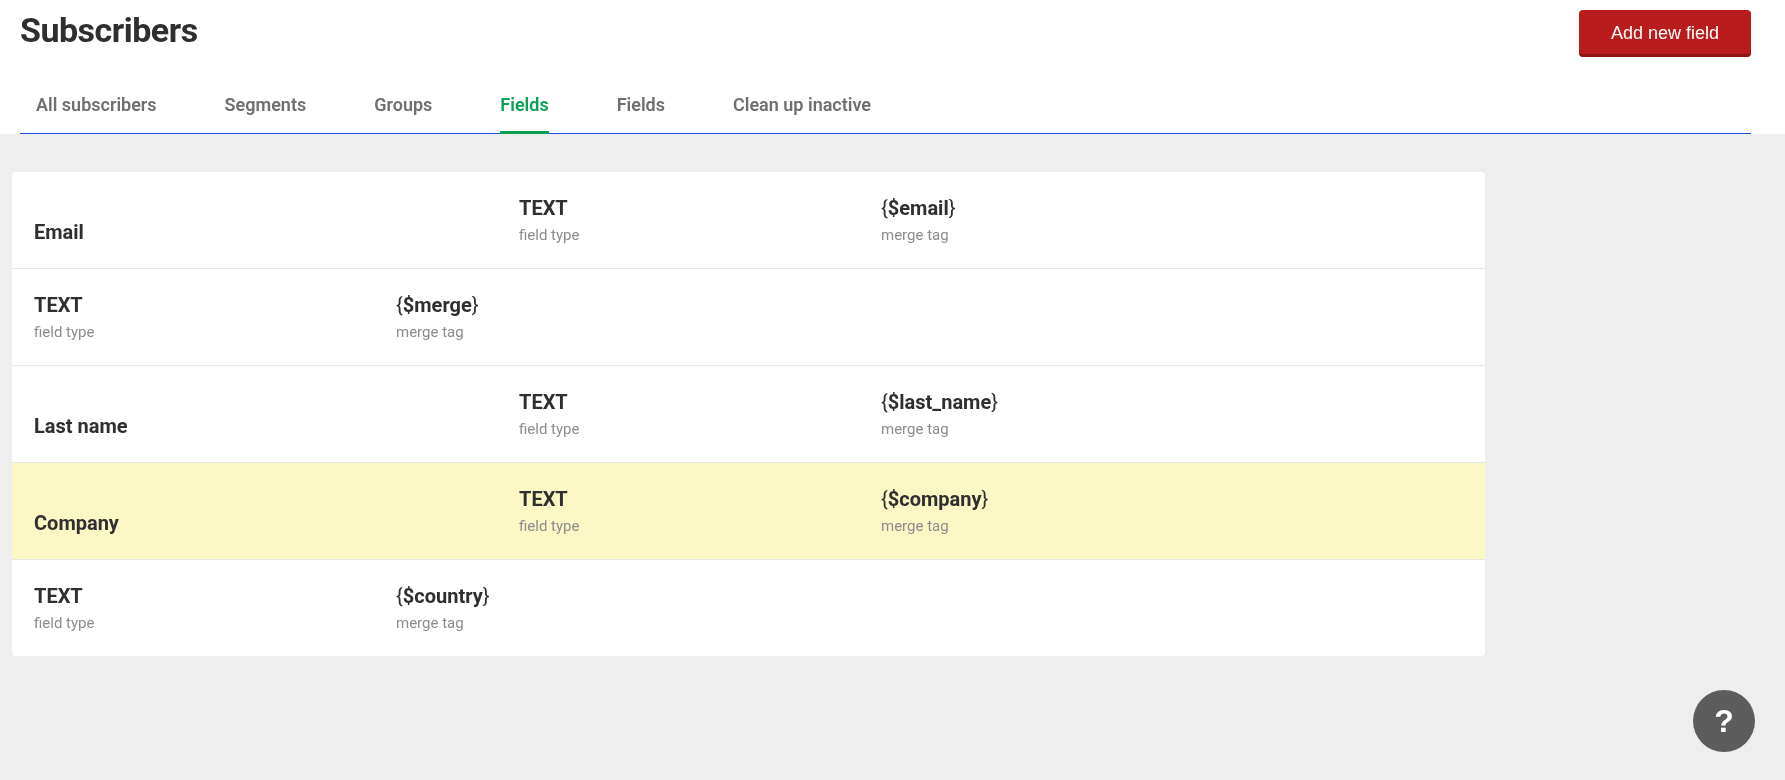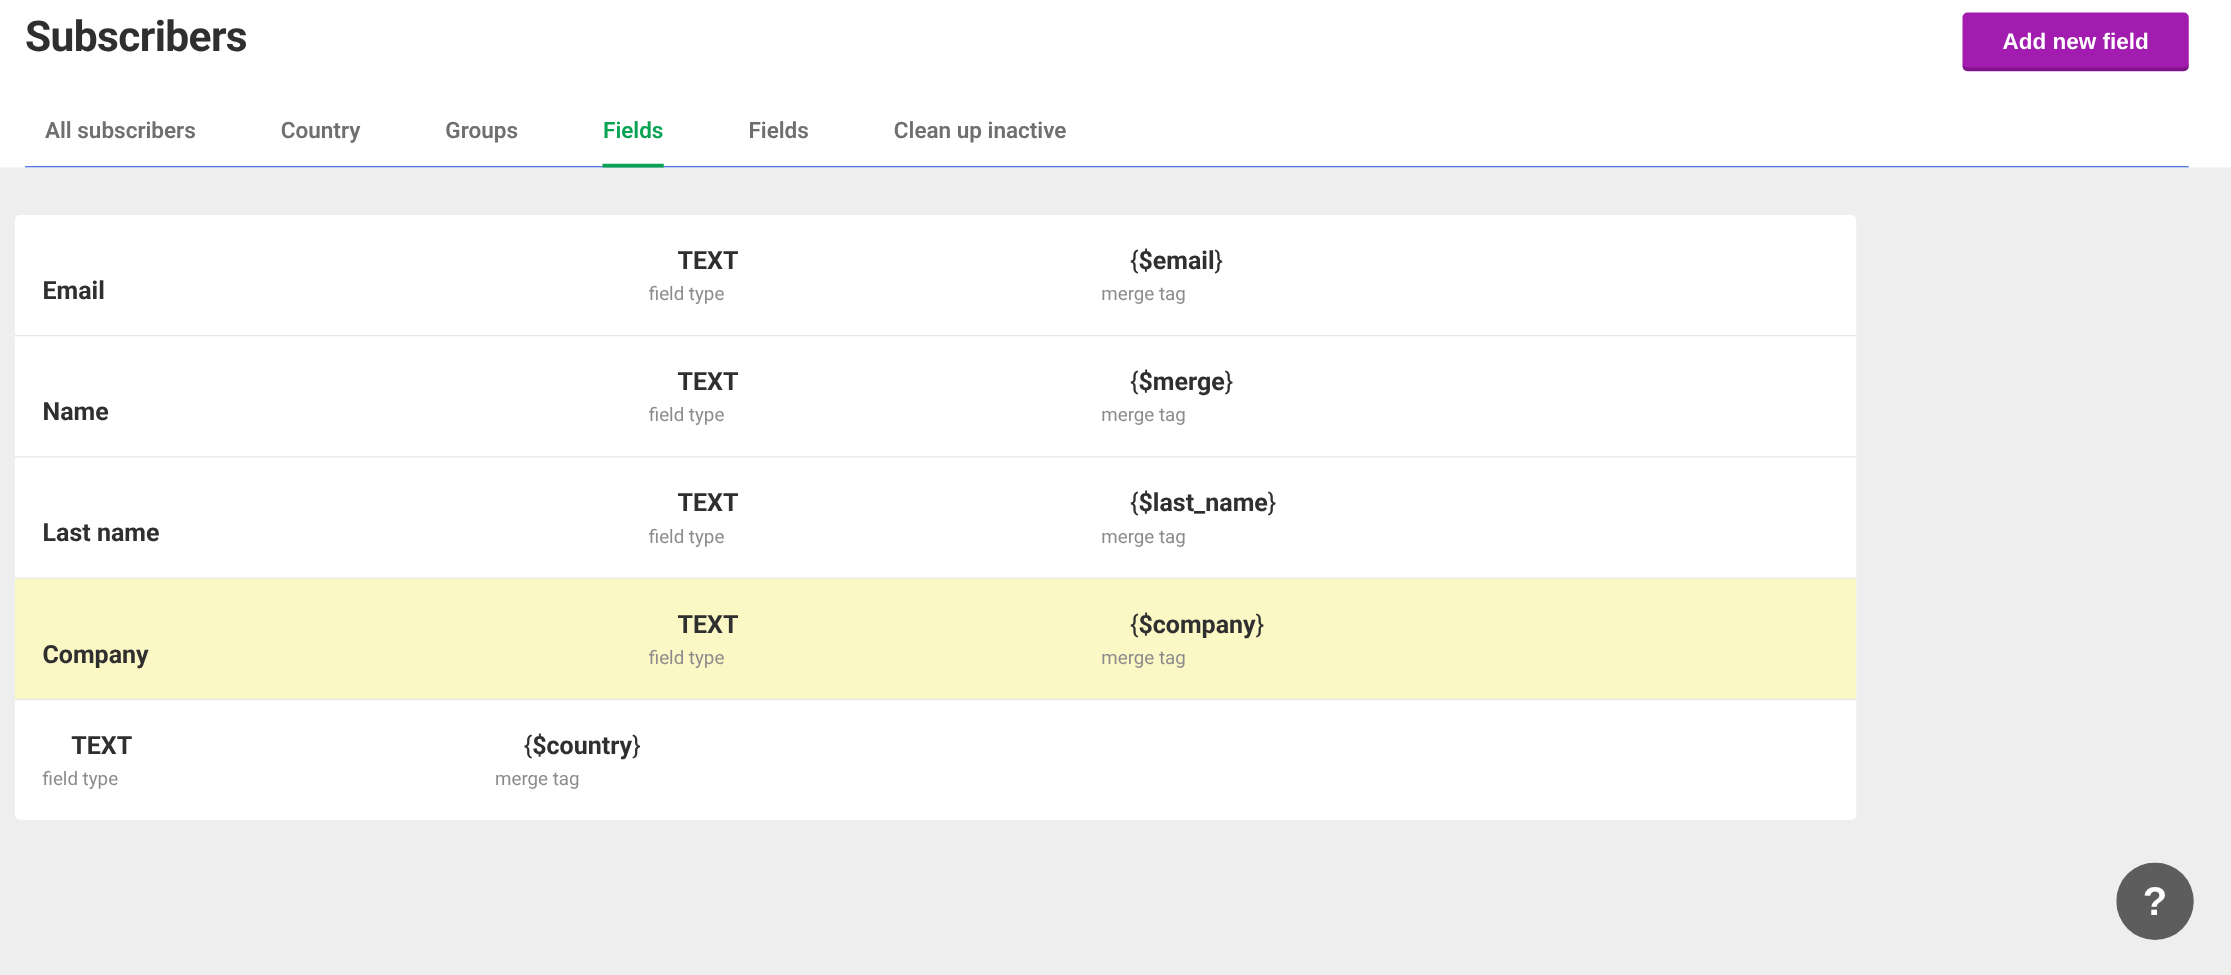--- a/index.html
+++ b/index.html
@@ -19,24 +19,24 @@
       justify-content: space-between;
       margin-bottom: 28px;
     }
     .page-title {
       font-size: 34px;
       font-weight: 700;
       color: #2f2f2f;
       letter-spacing: -0.5px;
     }
     .btn-add {
-      background: #a21caf;
+      background: #b91c1c;
       color: #fff;
       font-size: 18px;
-      font-weight: 700;
+      font-weight: 400;
       padding: 13px 32px;
       border: none;
       border-radius: 4px;
       cursor: pointer;
       box-shadow: inset 0 -3px 0 rgba(0,0,0,0.22);
     }
     .tabs {
       display: flex;
       gap: 68px;
       padding-left: 16px;
@@ -82,21 +82,20 @@
       font-weight: 700;
       color: #2f2f2f;
       padding-top: 2px;
     }
     .col-type { width: 362px; flex-shrink: 0; }
     .col-tag { flex: 1; }
     .val-main {
       font-size: 20px;
       font-weight: 700;
       color: #2f2f2f;
-      margin-left: 23px;
     }
     .col-tag .val-main { font-weight: 400; }
     .col-tag .val-main .bold-part { font-weight: 700; }
     .val-sub {
       font-size: 15px;
       color: #8c8c8c;
       margin-top: 6px;
     }
     .help-fab {
       position: fixed;
@@ -119,21 +118,21 @@
 </head>
 <body>
 
 <div class="header-area">
   <div class="title-row">
     <h1 class="page-title">Subscribers</h1>
     <button class="btn-add">Add new field</button>
   </div>
   <div class="tabs">
     <div class="tab-item">All subscribers</div>
-    <div class="tab-item">Country</div>
+    <div class="tab-item">Segments</div>
     <div class="tab-item">Groups</div>
     <div class="tab-item active">Fields</div>
     <div class="tab-item">Fields</div>
     <div class="tab-item">Clean up inactive</div>
   </div>
 </div>
 
 <div class="content-area">
   <div class="panel">
 
@@ -143,21 +142,20 @@
         <div class="val-main">TEXT</div>
         <div class="val-sub">field type</div>
       </div>
       <div class="col-tag">
         <div class="val-main"><span>{</span><span class="bold-part">$email</span><span>}</span></div>
         <div class="val-sub">merge tag</div>
       </div>
     </div>
 
     <div class="field-row">
-      <div class="col-name">Name</div>
       <div class="col-type">
         <div class="val-main">TEXT</div>
         <div class="val-sub">field type</div>
       </div>
       <div class="col-tag">
         <div class="val-main"><span>{</span><span class="bold-part">$merge</span><span>}</span></div>
         <div class="val-sub">merge tag</div>
       </div>
     </div>
 

